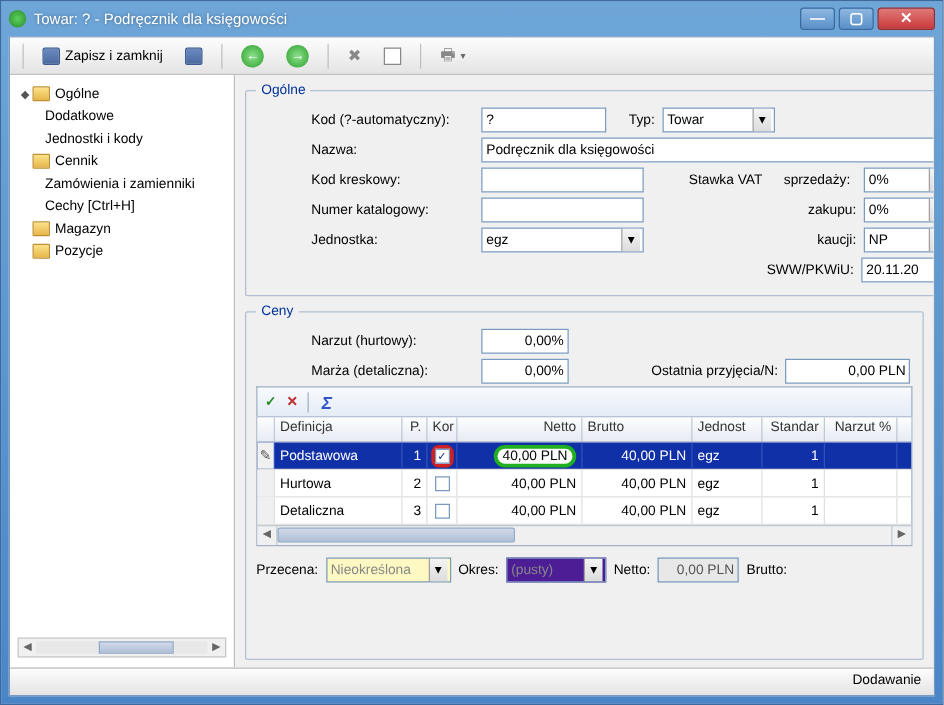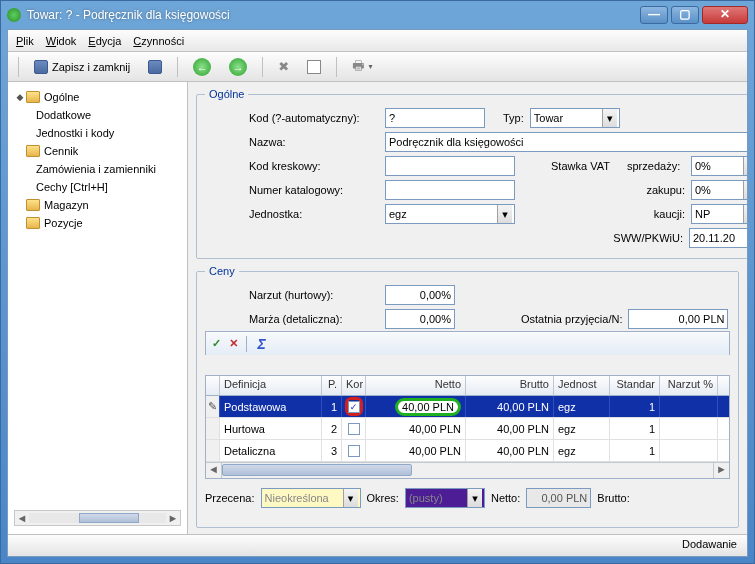--- a/index.html
+++ b/index.html
@@ -60,33 +60,33 @@
 
   
   .ceny-head { display:flex; justify-content: flex-end; }
   .ceny-head .link { margin-right: 4px; }
 
   
   .gridtools { height: 24px; background: linear-gradient(#f8fafc,#e4ecf6); border: 1px solid #a0b0c8; border-bottom: none; display: flex; align-items: center; padding: 0 6px; gap: 8px; }
   .gridtools .chk { color: #2a8a2a; font-weight: bold;}
   .gridtools .del { color: #c03030; font-weight: bold;}
   .gridtools .sigma { color: #3355cc; font-weight: bold; font-style: italic; font-size: 14px; border-left: 1px solid #a0b0c8; padding-left: 10px;}
-  .grid { border: 1px solid #a0b0c8; background: #fff; margin-top: 20px; }
+  .grid { border: 1px solid #a0b0c8; background: #fff; }
   .grid .ghead { display: flex; background: linear-gradient(#fdfdfd,#e6ecf4); height: 20px; border-bottom: 1px solid #a0b0c8; }
   .grid .ghead .gc { border-right: 1px solid #c0c8d4; padding: 2px 4px; font-size: 11px; color: #333; }
   .grid .grow { display: flex; height: 22px; border-bottom: 1px solid #e0e0e0; }
   .grid .grow .gc { border-right: 1px solid #e0e0e0; padding: 2px 4px; display:flex; align-items:center; }
   .grid .grow.sel { background: #1030a8; color: #fff; }
   .grid .grow.sel .gc { border-right-color: #3050c0; }
   .gc.def { width: 102px; }
   .gc.ih { width: 14px; padding: 0 !important; }
   .gc.pz { width: 20px; text-align: right; justify-content:flex-end;}
   .gc.kor { width: 24px; justify-content:center; }
   .gc.net { width: 100px; text-align: right; justify-content:flex-end;}
-  .gc.bru { width: 88px; text-align: right; justify-content:flex-end;}
+  .gc.bru { width: 88px; text-align: left; justify-content:flex-end;}
   .gc.jed { width: 56px; }
   .gc.std { width: 50px; text-align:right; justify-content:flex-end;}
   .gc.nar { width: 58px; text-align:right; justify-content:flex-end;}
   .chkbox { width: 12px; height: 12px; border: 1px solid #7a9ac0; background: #fff; display:inline-flex; align-items:center; justify-content:center; font-size:9px; color:#1030a8;}
   .chkbox.checked::after{ content:"✓"; }
   .ring-red { border: 3px solid #d02020; border-radius: 6px; padding: 0px; }
   .ring-green { border: 3px solid #20b020; border-radius: 10px; padding: 0 4px; background:#fff; color:#000;}
   .grid .ghscroll { height: 16px; display:flex; border-top: 1px solid #c0c8d4; background:#f0f0f0;}
   .grid .ghscroll .arr{ width:16px; text-align:center; color:#666; border-right:1px solid #c0c8d4;}
   .grid .ghscroll .arr:last-child{ border-left:1px solid #c0c8d4; border-right:none;}
@@ -105,26 +105,20 @@
     <div class="appicon"></div>
     <div class="title">Towar: ? - Podręcznik dla księgowości</div>
     <div class="winbtns">
       <div class="winbtn">—</div>
       <div class="winbtn">▢</div>
       <div class="winbtn close">✕</div>
     </div>
   </div>
 
   <div class="client">
-    <div class="menubar">
-      <span class="menuitem"><u>P</u><span></span>lik</span>
-      <span class="menuitem"><u>W</u>idok</span>
-      <span class="menuitem"><u>E</u>dycja</span>
-      <span class="menuitem"><u>C</u>zynności</span>
-    </div>
 
     <div class="toolbar">
       <div class="vsep"></div>
       <div class="tbtn">
         <span class="icon-save"></span>
         <span>Zapisz i zamknij</span>
       </div>
       <div class="tbtn">
           <span class="icon-save"></span>
         </div>

